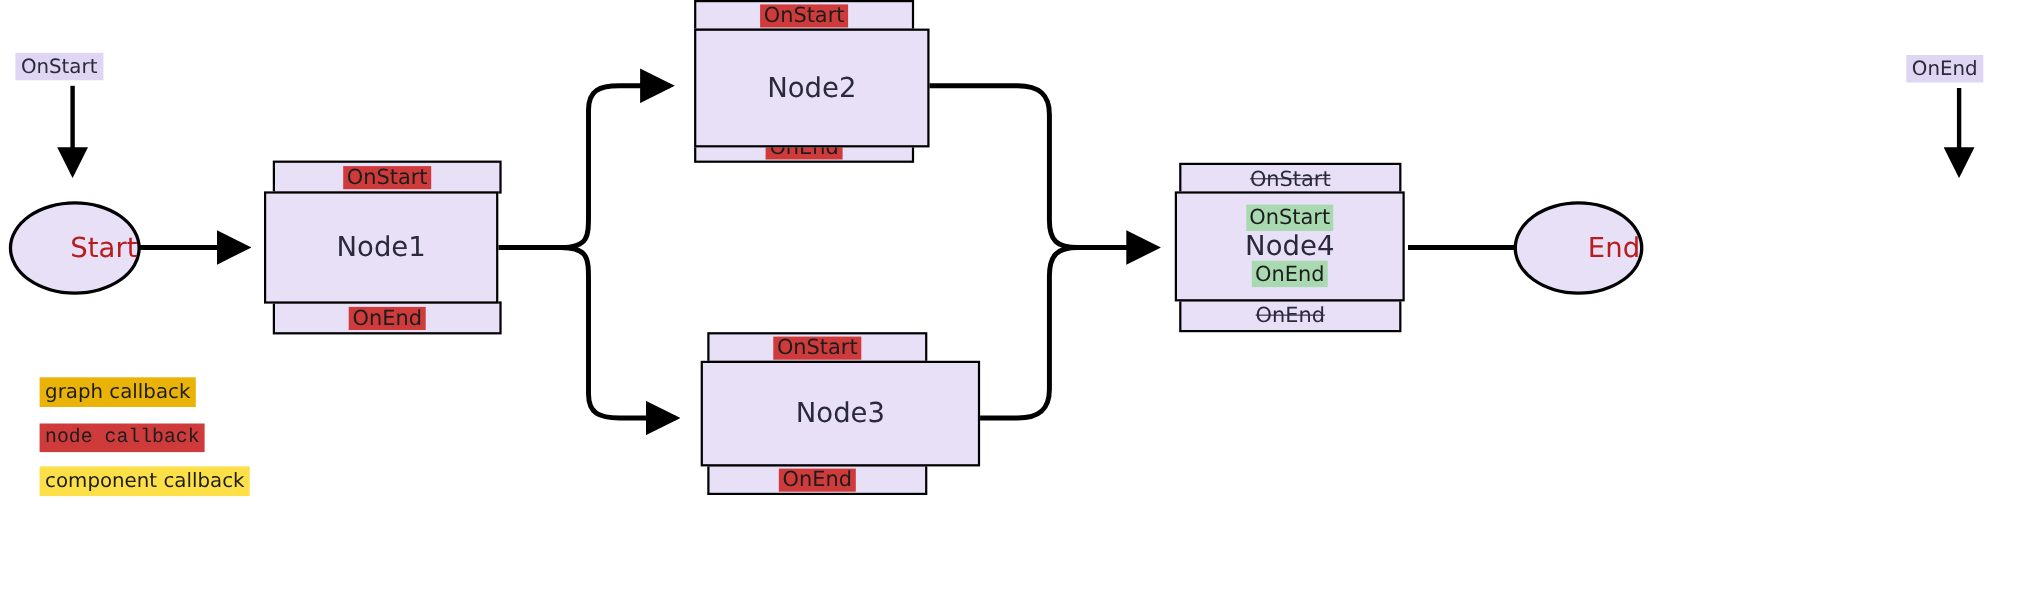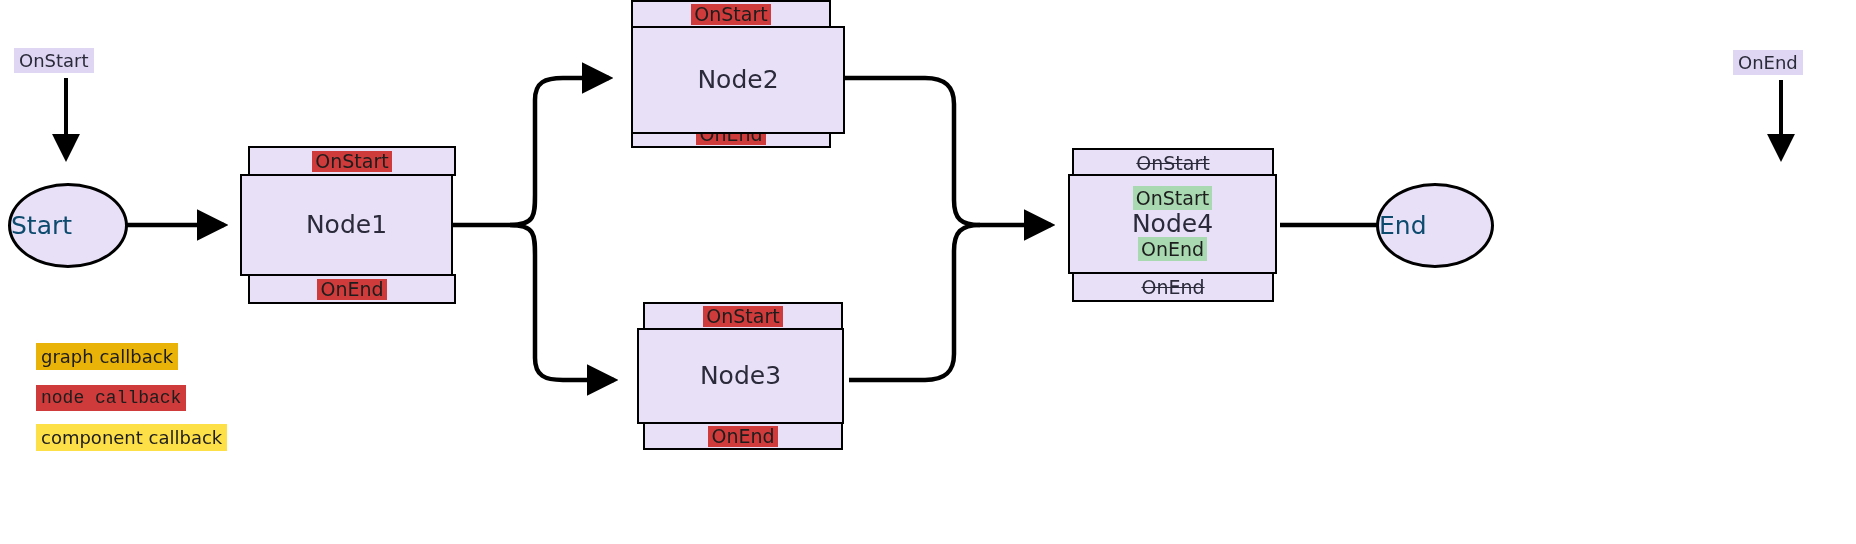--- a/index.html
+++ b/index.html
@@ -26,26 +26,26 @@
     width: 1856px;
     height: 544px;
     pointer-events: none;
   }
 
   
   .term {
     position: absolute;
     display: flex;
     align-items: center;
-    justify-content: flex-start;
+    justify-content: flex-end;
     background: #e8e0f7;
     border: 3px solid #000000;
     border-radius: 50%;
     box-sizing: border-box;
-    color: #0c4a6e;
+    color: #b91c1c;
     font-size: 25px;
   }
 
   
   .nodegroup {
     position: absolute;
   }
   .bar {
     position: absolute;
     background: #e8e0f7;
@@ -181,21 +181,21 @@
     </div>
     <div class="bar" style="left:0px; top:120px; width:200px; height:28px;">
       <span class="hl-node">OnEnd</span>
     </div>
   </div>
 
   <div class="nodegroup" style="left:637px; top:302px; width:216px; height:148px;">
     <div class="bar" style="left:6px; top:0px; width:200px; height:28px;">
       <span class="hl-node">OnStart</span>
     </div>
-    <div class="mainbox" style="left:0px; top:26px; width:207px; height:96px;">
+    <div class="mainbox" style="left:0px; top:26px; width:254px; height:96px;">
       <span class="nodetitle">Node3</span>
     </div>
     <div class="bar" style="left:6px; top:120px; width:200px; height:28px;">
       <span class="hl-node">OnEnd</span>
     </div>
   </div>
 
   <div class="nodegroup" style="left:1068px; top:148px; width:216px; height:156px;">
     <div class="bar" style="left:4px; top:0px; width:202px; height:30px;">
       <span class="strike">OnStart</span>

